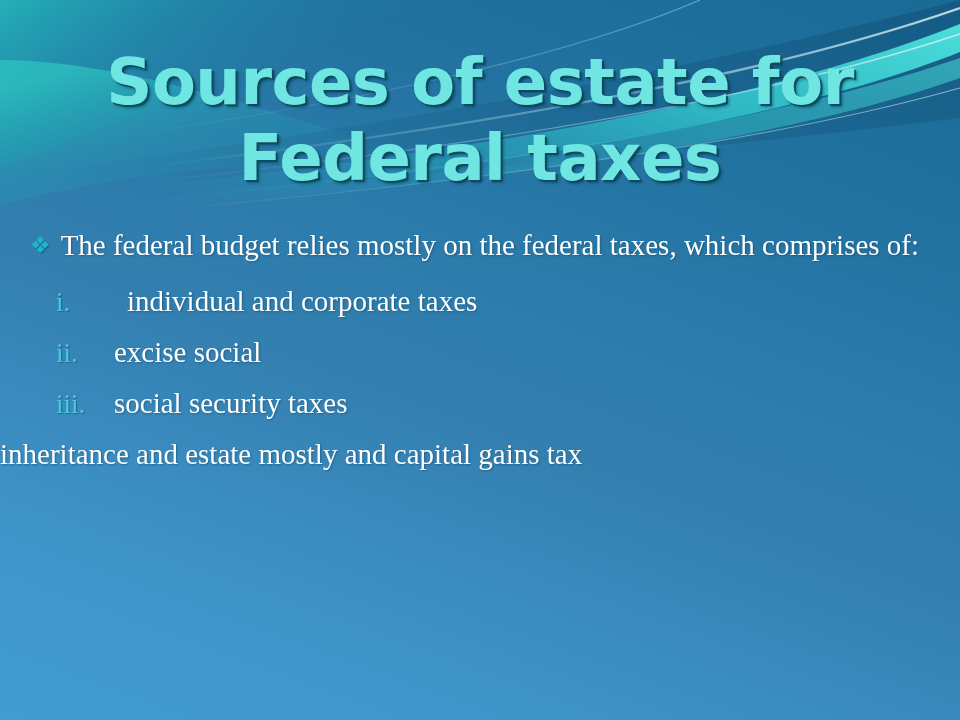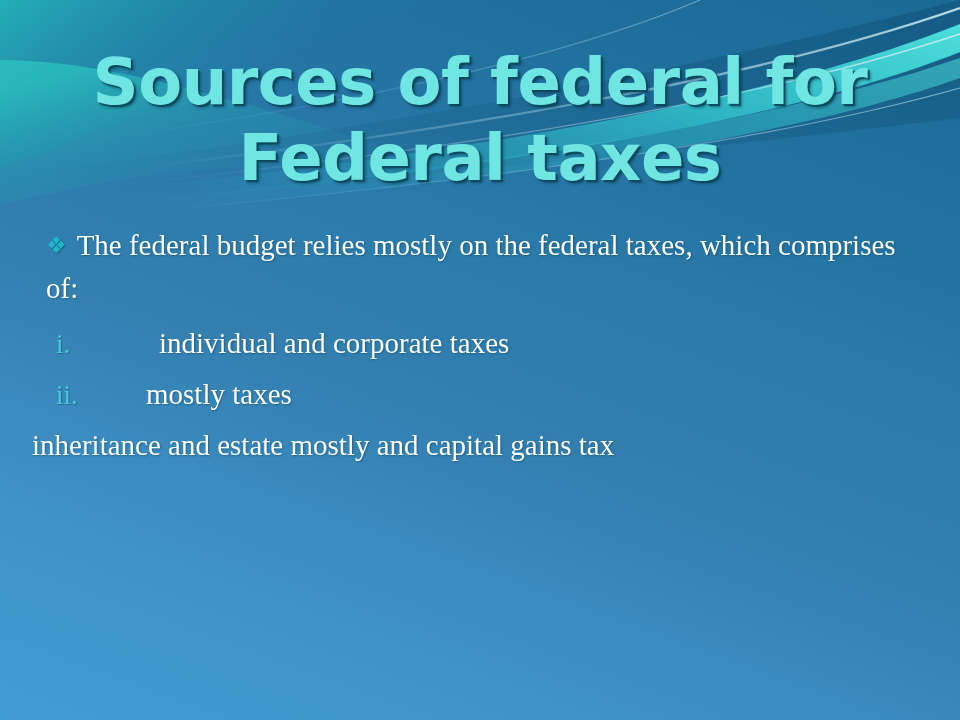--- a/index.html
+++ b/index.html
@@ -56,21 +56,21 @@
   
   .body-block {
     position: absolute;
     left: 0;
     top: 224px;
     width: 960px;
     z-index: 5;
   }
   .intro {
     position: relative;
-    padding: 0 40px 0 46px;
+    padding: 0 40px 0 30px;
     color: #ffffff;
     font-size: 29px;
     line-height: 42px;
     text-shadow: 1px 1px 2px rgba(12, 60, 84, 0.45);
   }
   .intro .bullet {
     color: #1fb6c9;
     font-size: 23px;
     line-height: 42px;
     vertical-align: 2px;
@@ -92,21 +92,20 @@
     flex: 0 0 auto;
     width: 58px;
     margin-left: 56px;
     color: #49cada;
     font-size: 27px;
     text-shadow: 1px 1px 1px rgba(10, 60, 80, 0.45);
   }
   .num-item .itext {
     flex: 1 1 auto;
     white-space: nowrap;
-    margin-left: 32px;
   }
   .num-item.extra-indent .itext {
     padding-left: 13px;
   }
 </style>
 </head>
 <body>
 
 <div id="slide">
 
@@ -149,42 +148,46 @@
     <path d="M960,24 C780,96 470,160 0,200 L0,214 C470,178 790,120 960,52 Z" fill="url(#brightRibbon)"></path>
     <path d="M960,58 C770,124 450,176 0,212 L0,222 C450,192 780,142 960,78 Z" fill="url(#brightRibbon)" opacity="0.55"></path>
 
     <path d="M960,8 C760,78 430,140 0,182" stroke="url(#paleLine)" stroke-width="2.2" fill="none"></path>
     <path d="M960,34 C750,104 420,158 0,196" stroke="url(#paleLine)" stroke-width="1.4" fill="none"></path>
     <path d="M960,88 C740,150 400,192 0,224" stroke="url(#paleLine)" stroke-width="1.2" fill="none" opacity="0.7"></path>
     <path d="M700,0 C560,60 300,118 0,150" stroke="url(#paleLine)" stroke-width="1.1" fill="none" opacity="0.5"></path>
   </svg>
 
   <div class="title-block">
-    <div class="title-line">Sources of federal for</div>
+    <div class="title-line">Sources of estate for</div>
     <div class="title-line">Federal taxes</div>
   </div>
 
   <div class="body-block">
 
     <div class="intro">
       <span class="bullet">❖</span><span>The federal budget relies mostly on the federal taxes, which comprises of:</span>
     </div>
 
     <div class="num-list">
 
       <div class="num-item extra-indent">
         <span class="marker">i.</span>
         <span class="itext">individual and corporate taxes</span>
       </div>
 
       <div class="num-item">
         <span class="marker">ii.</span>
-        <span class="itext">mostly taxes</span>
+        <span class="itext">excise social</span>
       </div>
 
+      <div class="num-item">
+        <span class="marker">iii.</span>
+        <span class="itext">social security taxes</span>
+      </div>
 
       <div class="num-item">
         <span class="itext">inheritance and estate mostly and capital gains tax</span>
       </div>
 
     </div>
   </div>
 
 </div>
 

